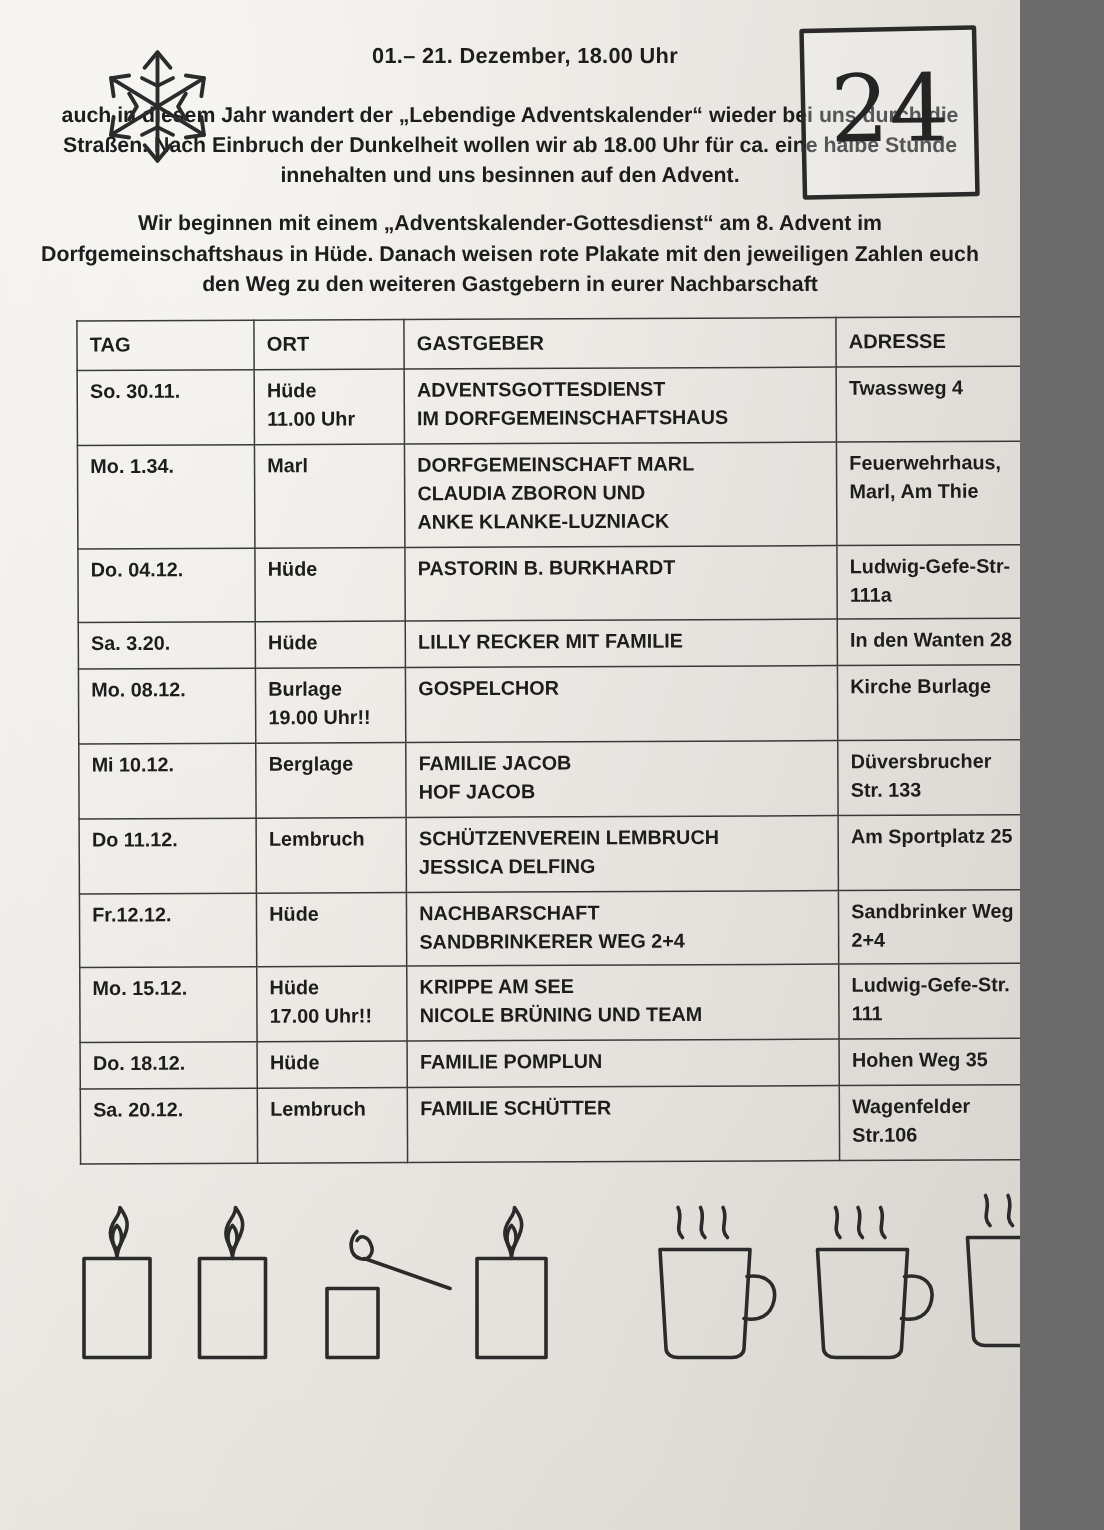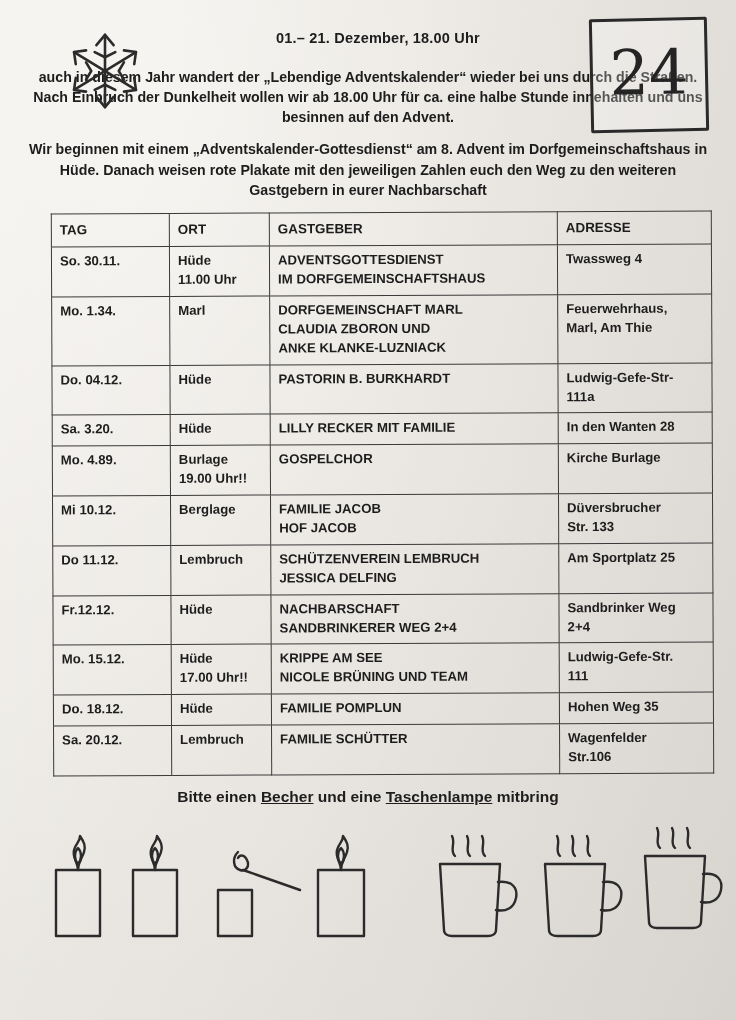--- a/index.html
+++ b/index.html
@@ -8,21 +8,21 @@
     background: #6b6b6b;
   }
   body {
     width: 736px;
     height: 1020px;
     overflow: hidden;
     font-family: "Liberation Sans", sans-serif;
   }
   .page {
     position: relative;
-    width: 736px;
+    width: 680px;
     height: 1020px;
     background: #eceae6;
     background-image:
       radial-gradient(ellipse at 20% 10%, #f4f2ee 0%, #eae7e2 55%, #e2dfd9 100%);
     overflow: hidden;
   }
   .paper-shade {
     position: absolute;
     inset: 0;
     background: linear-gradient(105deg, rgba(255,255,255,0.35) 0%, rgba(255,255,255,0.0) 40%, rgba(0,0,0,0.05) 100%);
@@ -277,21 +277,21 @@
             <td>
                 <span class="cell-line">LILLY RECKER MIT FAMILIE</span>
               </td>
             <td>
                 <span class="cell-line">In den Wanten 28</span>
               </td>
           </tr>
 
           <tr>
             <td>
-                <span class="cell-line">Mo. 4.89.</span>
+                <span class="cell-line">Mo. 08.12.</span>
               </td>
             <td>
                 <span class="cell-line">Burlage</span>
                 <span class="cell-line">19.00 Uhr!!</span>
               </td>
             <td>
                 <span class="cell-line">GOSPELCHOR</span>
               </td>
             <td>
                 <span class="cell-line">Kirche Burlage</span>
@@ -393,23 +393,20 @@
               </td>
             <td>
                 <span class="cell-line">Wagenfelder</span>
                 <span class="cell-line">Str.106</span>
               </td>
           </tr>
         </tbody>
       </table>
     </div>
 
-    <div class="foot2">
-      <span>Bitte einen </span><span class="u">Becher</span><span> und eine </span><span class="u">Taschenlampe</span><span> mitbring</span>
-    </div>
 
     <div class="doodles">
       <svg viewBox="0 0 736 132" width="736" height="132">
         <g stroke="#2b2b2b" stroke-width="2.4" fill="none" stroke-linecap="round" stroke-linejoin="round">
 
           <g>
             <rect x="56" y="58" width="44" height="66"></rect>
             <path d="M78 58 C78 50 72 46 74 38 C76 31 80 30 80 24 C84 30 86 34 84 40 C82 47 78 50 78 58 Z"></path>
             <path d="M78 36 C74 40 74 48 78 52 C82 48 82 40 78 36 Z"></path>
           </g>

